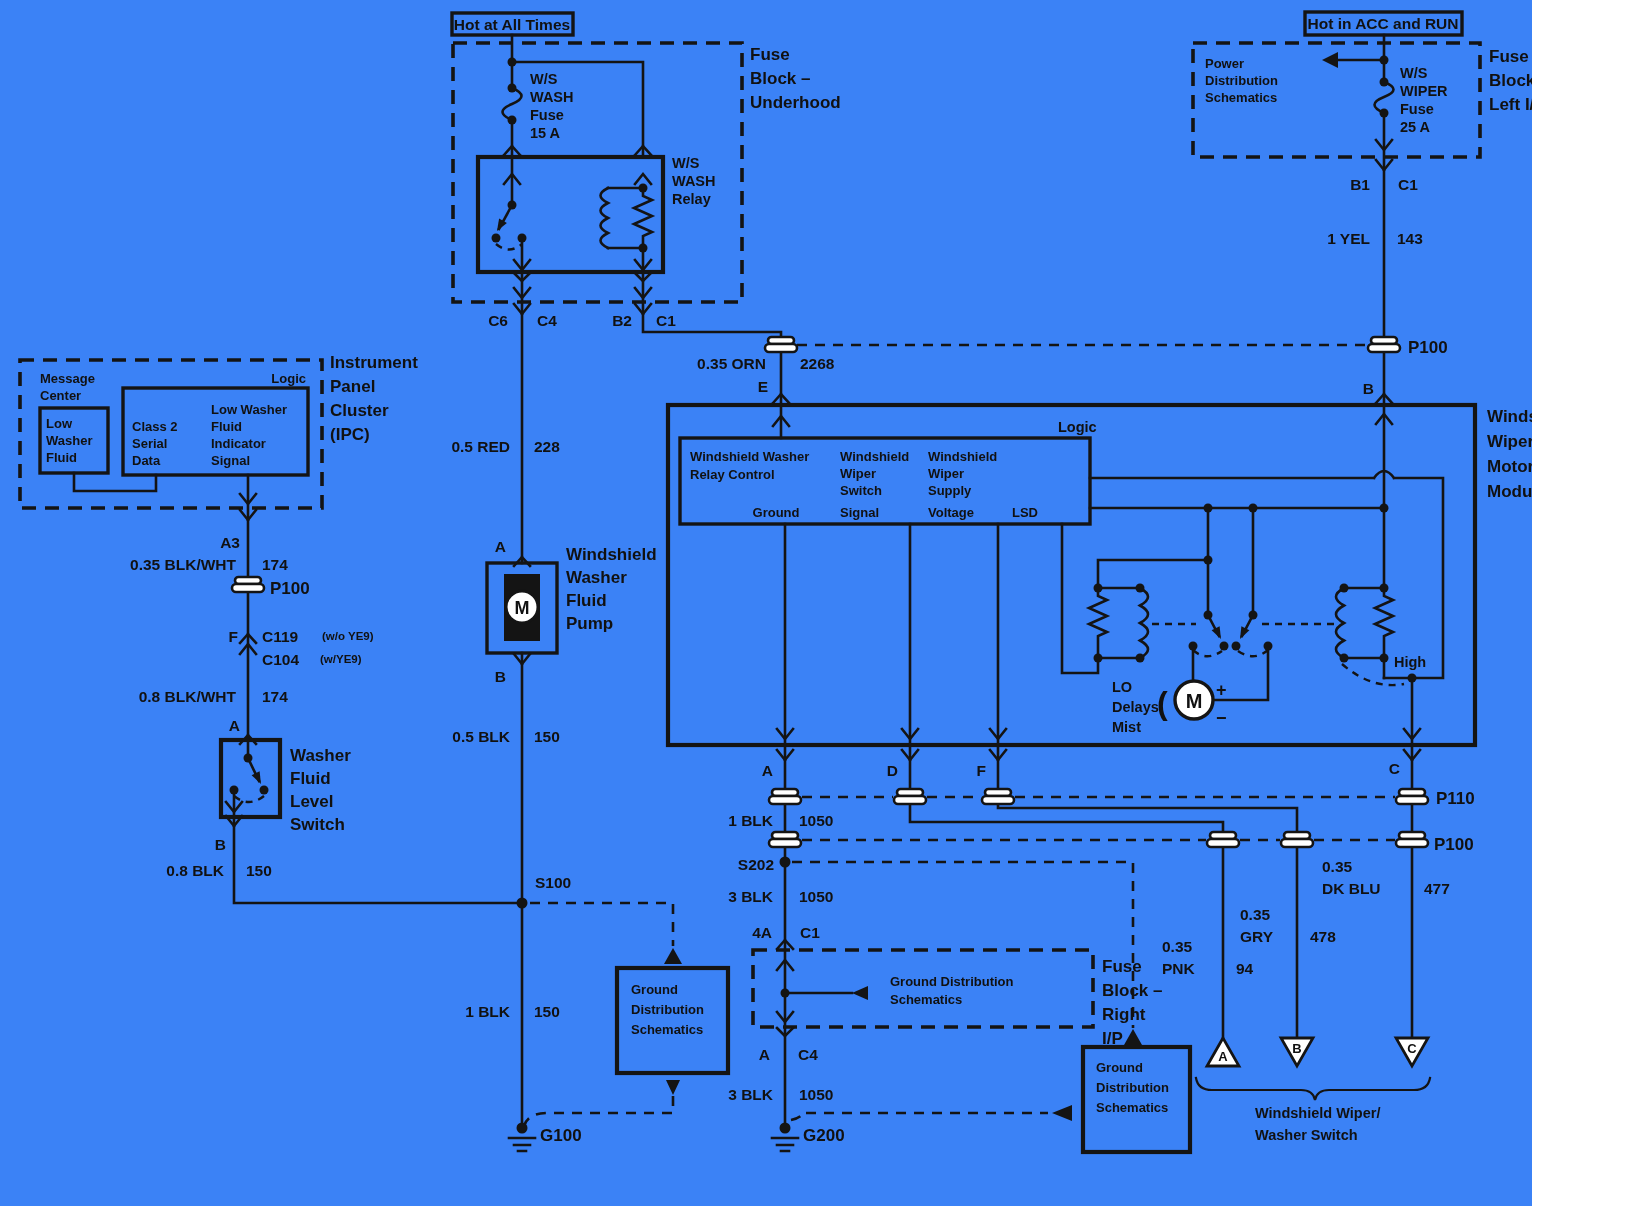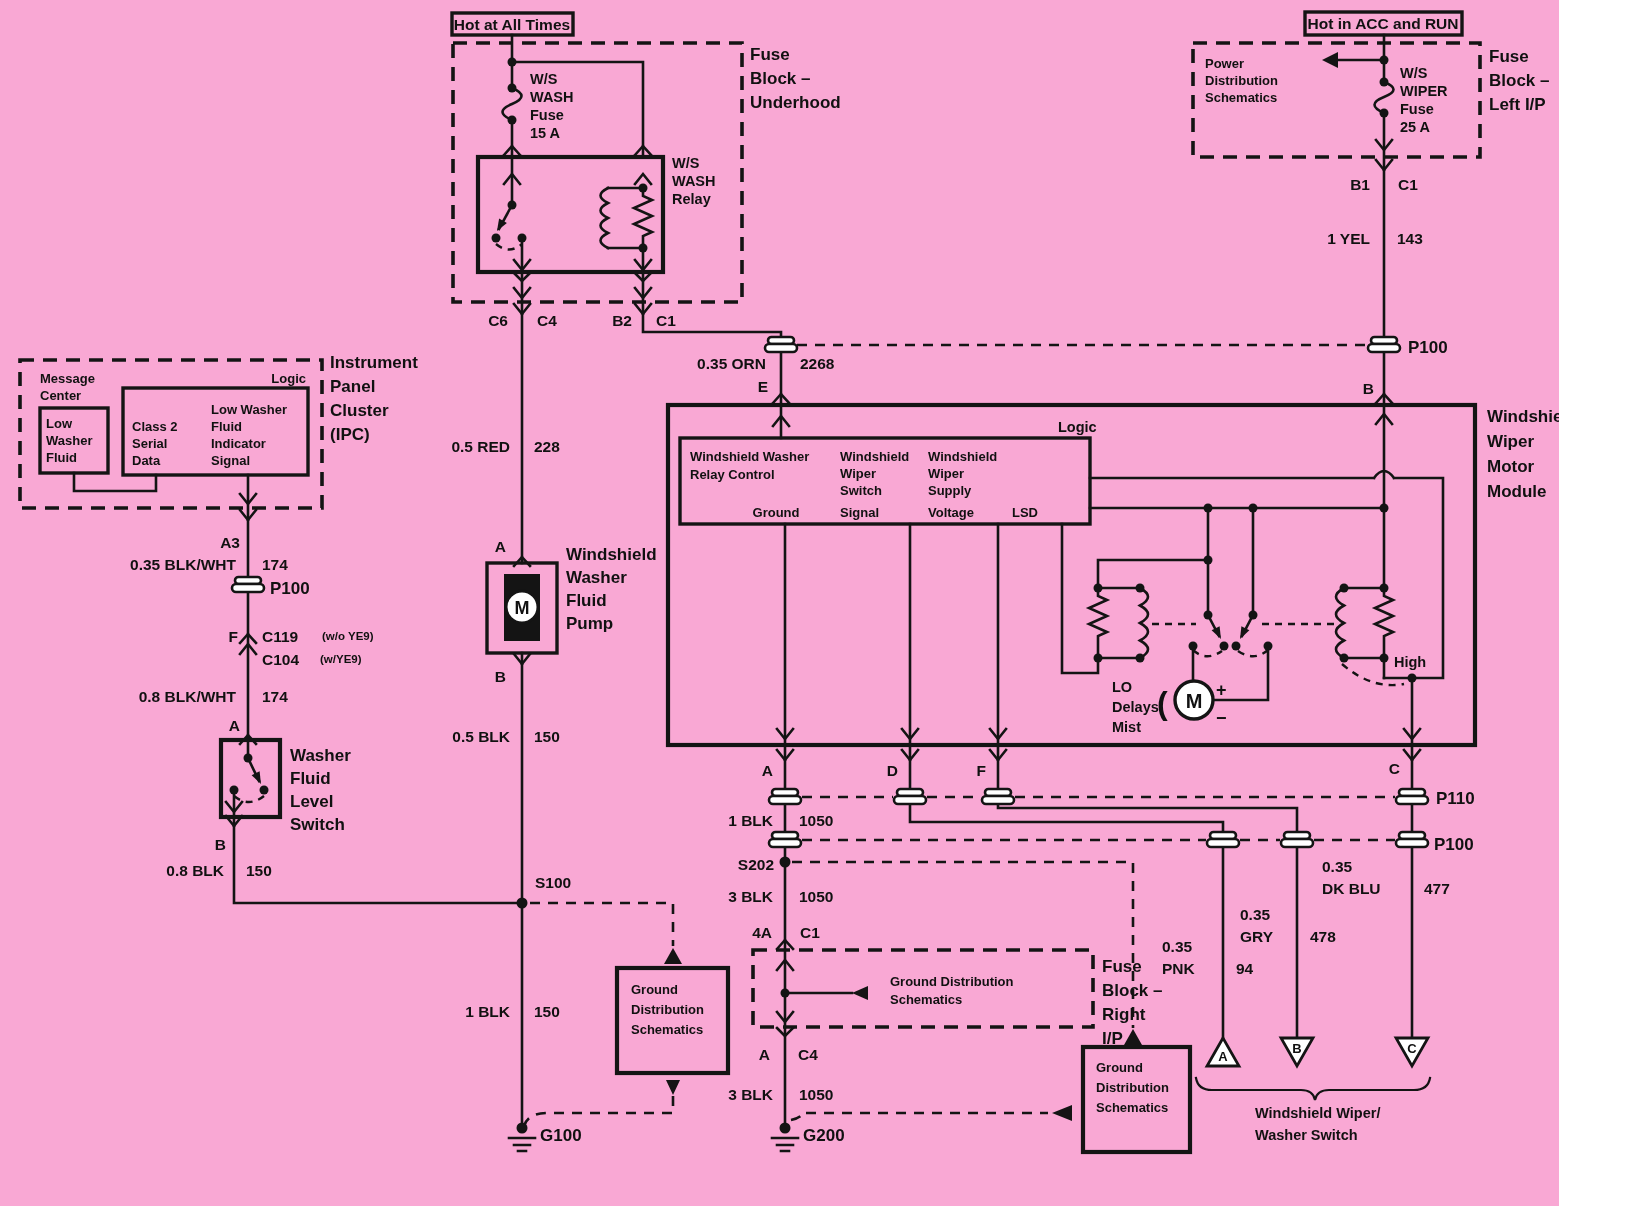--- a/index.html
+++ b/index.html
@@ -1,16 +1,16 @@
 <!DOCTYPE html>
 <html><head>
 <meta charset="utf-8">
 <style>
   html,body{margin:0;padding:0;background:#fff;}
-  #stage{position:relative;width:1532px;height:1206px;background:#f9a8d4;overflow:hidden;padding-left:27px;}
+  #stage{position:relative;width:1532px;height:1206px;background:#3b82f6;overflow:hidden;}
   svg{position:absolute;left:0;top:0;}
   .w  {stroke:#141414;stroke-width:2.6;fill:none;stroke-linecap:square;}
   .bx {stroke:#141414;stroke-width:3.4;fill:none;}
   .bxh{stroke:#141414;stroke-width:4.2;fill:none;}
   .dshbx{stroke:#141414;stroke-width:3.6;fill:none;stroke-dasharray:14 9;}
   .dsh{stroke:#141414;stroke-width:2.6;fill:none;stroke-dasharray:10 8;}
   .dsh2{stroke:#141414;stroke-width:2.4;fill:none;stroke-dasharray:7 6;}
   .dot{fill:#141414;stroke:none;}
   .sym{fill:#fff;stroke:#141414;stroke-width:2.6;}
   .tri{fill:#fff;stroke:#141414;stroke-width:2.8;}

